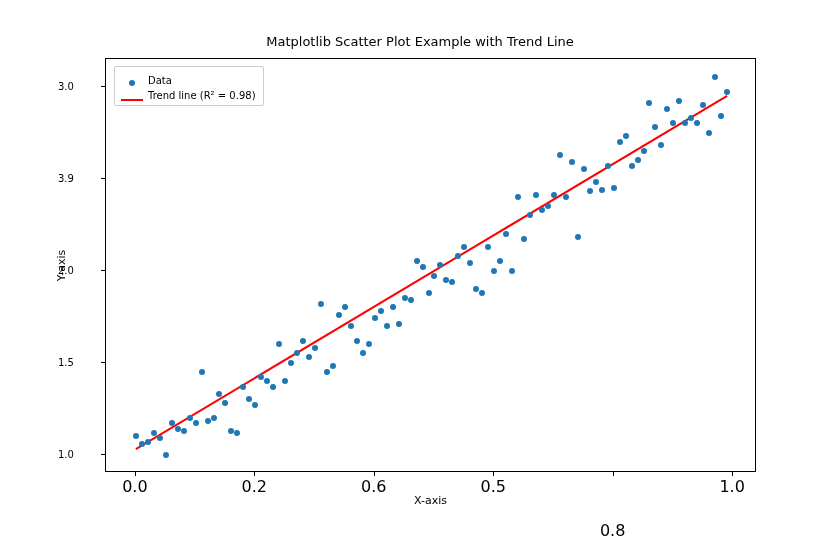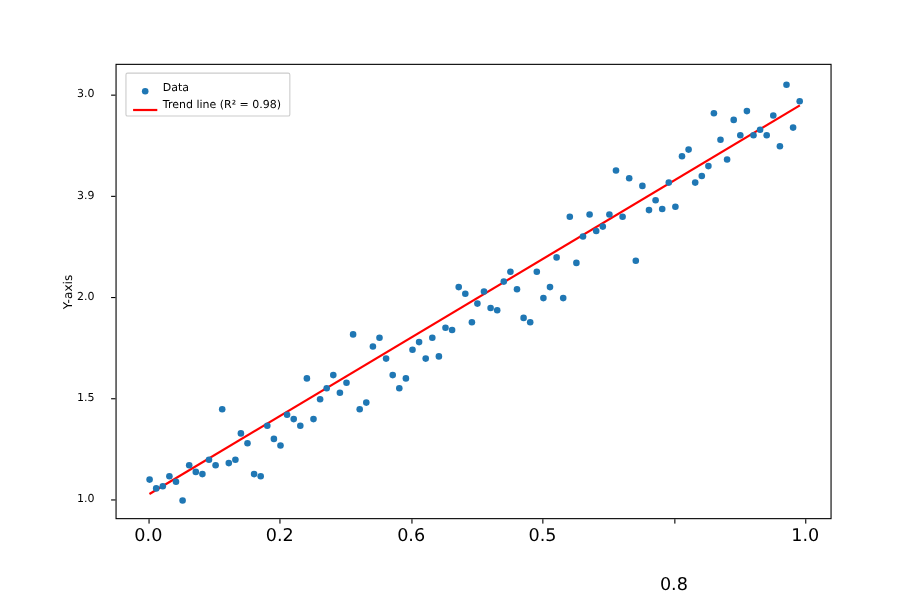--- a/index.html
+++ b/index.html
@@ -93,21 +93,21 @@
     top: 472px;
     width: 1px;
     height: 4px;
     background: #000000;
   }
   .ytick {
     position: absolute;
     right: 742px;
     font-size: 10px;
     transform: translateY(-50%);
-    text-align: center;
+    text-align: left;
     width: 40px;
   }
   .ytick-mark {
     position: absolute;
     left: 101px;
     width: 4px;
     height: 1px;
     background: #000000;
   }
   .legend {
@@ -148,20 +148,21 @@
     left: 0;
     top: 0;
     overflow: visible;
   }
 </style>
 </head>
 <body>
 
 <div class="figure">
 
+  <div class="title">Matplotlib Scatter Plot Example with Trend Line</div>
   <div class="subtitle">how2matplotlib.com</div>
 
   <div class="ylabel">
     <span>Y-axis</span>
   </div>
 
   <div class="axes">
     <div class="plot-area" id="plot-area">
       <svg class="trend" id="trend-svg" width="651" height="414">
           <line x1="29.86238532110092" y1="390.08" x2="621.137614678899" y2="36.799999999999955" stroke="#ff0000" stroke-width="2"></line>
@@ -262,20 +263,21 @@
         <div class="dot" style="left: 585.303px; top: 58.88px;"></div>
         <div class="dot" style="left: 591.275px; top: 64.4px;"></div>
         <div class="dot" style="left: 597.248px; top: 46px;"></div>
         <div class="dot" style="left: 603.22px; top: 73.6px;"></div>
         <div class="dot" style="left: 609.193px; top: 18.4px;"></div>
         <div class="dot" style="left: 615.165px; top: 57.04px;"></div>
         <div class="dot" style="left: 621.138px; top: 33.12px;"></div>
       </div>
   </div>
 
+  <div class="xlabel">X-axis</div>
 
   <div id="xticks-container">
       <div class="xtick-mark" style="left: 134.862px;"></div>
       <div class="xtick" style="left: 134.862px;">0.0</div>
       <div class="xtick-mark" style="left: 254.312px;"></div>
       <div class="xtick" style="left: 254.312px;">0.2</div>
       <div class="xtick-mark" style="left: 373.761px;"></div>
       <div class="xtick" style="left: 373.761px;">0.6</div>
       <div class="xtick-mark" style="left: 493.211px;"></div>
       <div class="xtick" style="left: 493.211px;">0.5</div>

